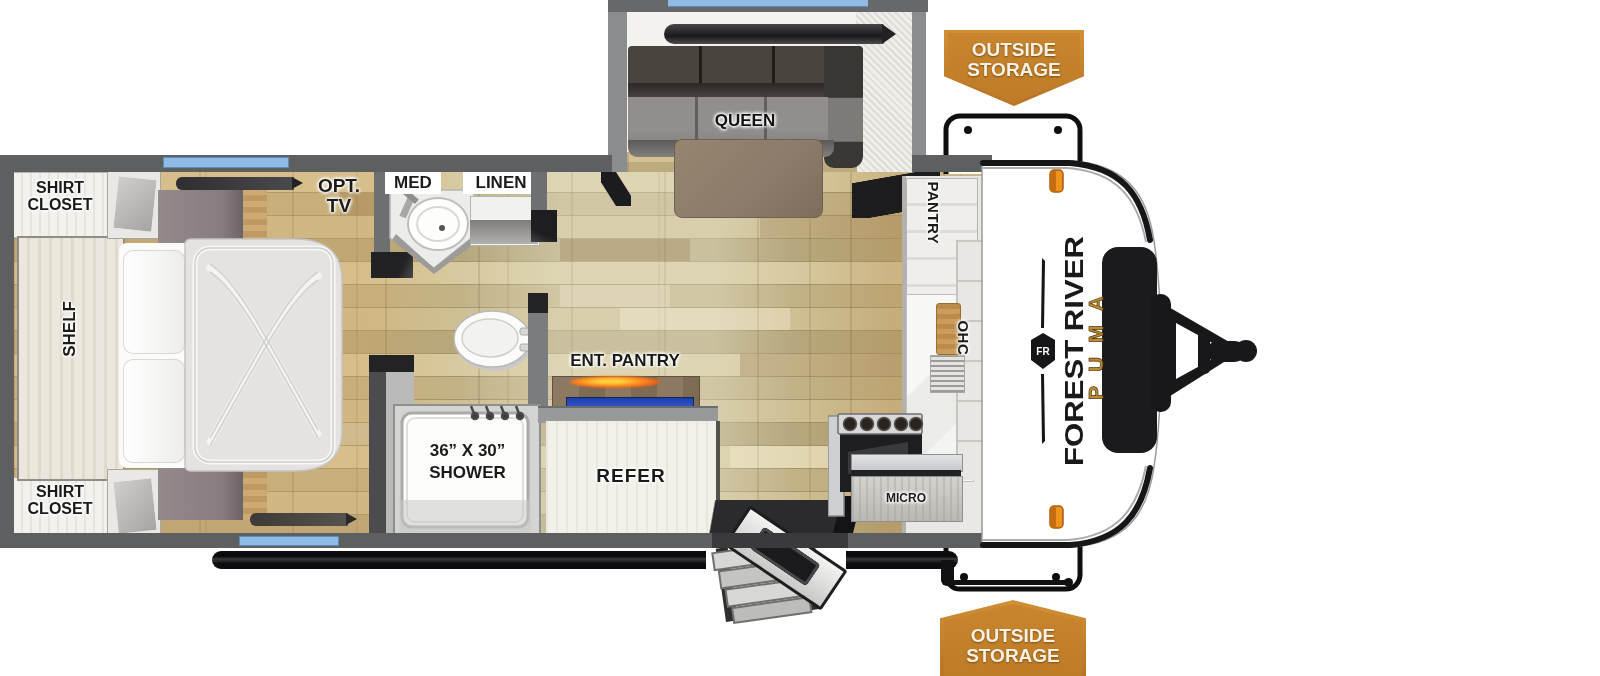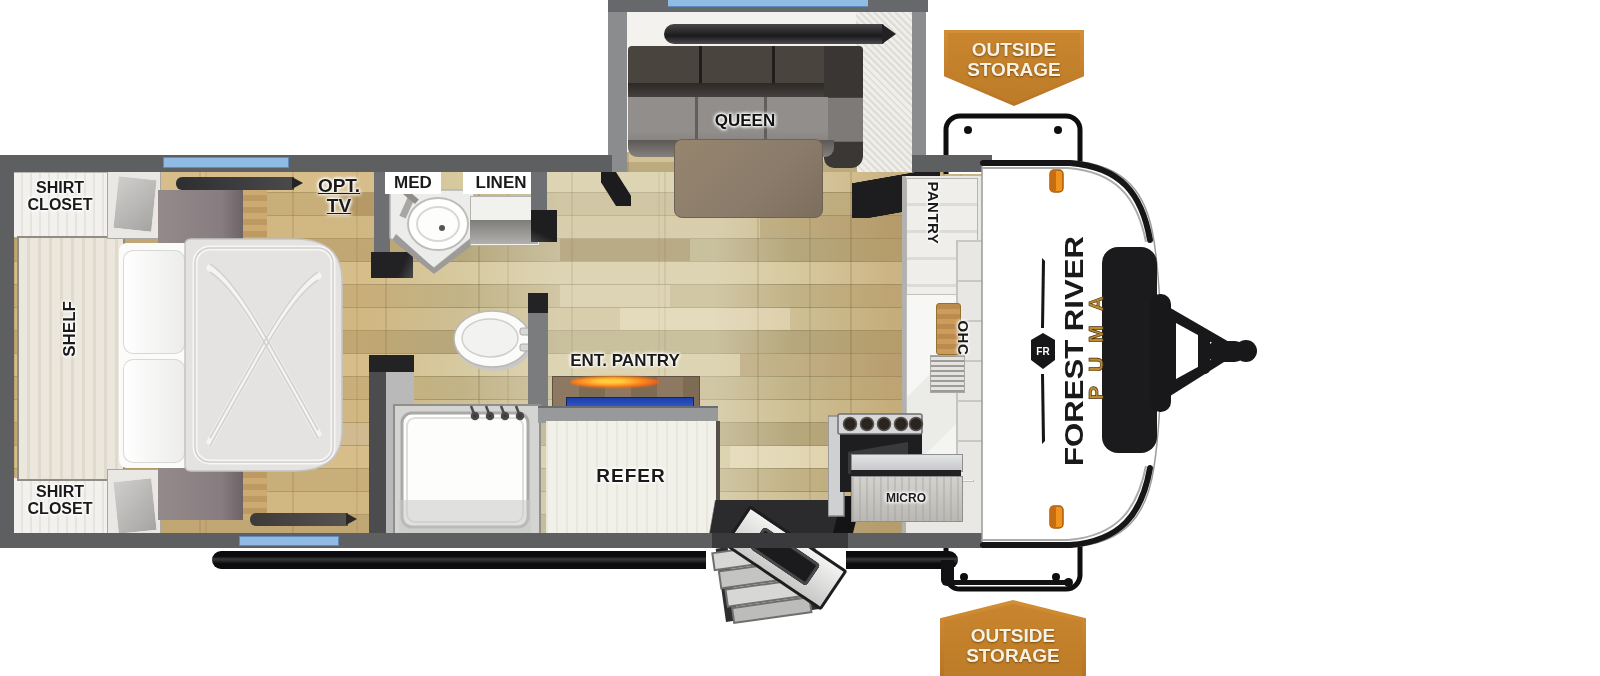--- a/index.html
+++ b/index.html
@@ -111,21 +111,21 @@
     <path d="M26,34 Q48,48 80,104 Q112,160 134,200"></path>
     <path d="M134,34 Q112,48 80,104 Q48,160 26,200"></path>
     <path d="M134,42 Q112,56 80,112 Q48,168 26,208"></path>
   </g>
 </svg>
 
 
 <div class="abs" style="left:176px;top:177px;width:118px;height:13px;background:linear-gradient(90deg,#2e2e30,#4a4a4c);border-radius:6px 0 0 6px;"></div>
 <div class="abs" style="left:292px;top:177px;width:0;height:0;border-top:6.5px solid transparent;border-bottom:6.5px solid transparent;border-left:11px solid #232325;"></div>
 
-<div class="lbl" style="left:300px;top:176px;width:78px;font-size:19px;text-decoration:underline;">OPT.<br>TV</div>
+<div class="lbl" style="left:300px;top:176px;width:78px;font-size:19px;">OPT.<br>TV</div>
 
 <div class="abs" style="left:250px;top:513px;width:98px;height:13px;background:linear-gradient(90deg,#3e3a38,#565250);border-radius:6px 0 0 6px;"></div>
 <div class="abs" style="left:346px;top:513px;width:0;height:0;border-top:6.5px solid transparent;border-bottom:6.5px solid transparent;border-left:11px solid #2a2826;"></div>
 
 <div class="abs" style="left:374px;top:172px;width:16px;height:86px;background:#6e6f72;"></div>
 
 <div class="abs" style="left:371px;top:252px;width:42px;height:26px;background:linear-gradient(115deg,#222224 70%,#4a4a4c);"></div>
 
 <svg class="abs" style="left:386px;top:186px;" width="100" height="88" viewBox="0 0 100 88">
   <polygon points="4,4 88,4 88,50 48,82 4,52" fill="#ececea" stroke="#b5b4b1" stroke-width="1.5"></polygon>
@@ -174,20 +174,21 @@
         <circle cx="82" cy="12" r="3"></circle>
     <line x1="93" y1="2" x2="97" y2="12"></line>
         <circle cx="97" cy="12" r="3"></circle>
     <line x1="108" y1="2" x2="112" y2="12"></line>
         <circle cx="112" cy="12" r="3"></circle>
     <line x1="123" y1="2" x2="127" y2="12"></line>
         <circle cx="127" cy="12" r="3"></circle>
   </g>
 </svg>
 
+<div class="lbl" style="left:405px;top:440px;width:125px;font-size:17px;line-height:1.3;">36” X 30”<br>SHOWER</div>
 
 <div class="lbl" style="left:560px;top:352px;width:130px;font-size:17px;">ENT. PANTRY</div>
 
 <div class="abs" style="left:552px;top:376px;width:146px;height:29px;background:repeating-linear-gradient(90deg,#8d7961 0 26px,#7e6b54 26px 52px),#87745d;border:1px solid #5f5142;"></div>
 
 <div class="abs" style="left:570px;top:376px;width:90px;height:12px;background:radial-gradient(ellipse at 45% 45%,#ffd23e 0 18%,#ff8d1e 45%,#e2551c 75%,#a83c18 100%);border-radius:50%;filter:blur(0.8px);"></div>
 
 <div class="abs" style="left:566px;top:397px;width:126px;height:13px;background:linear-gradient(180deg,#1c3fa8,#3a62d8);border:1px solid #14255f;"></div>
 
 <div class="abs" style="left:538px;top:406px;width:180px;height:15px;background:#97999b;border-top:2px solid #6a6c6e;"></div>

